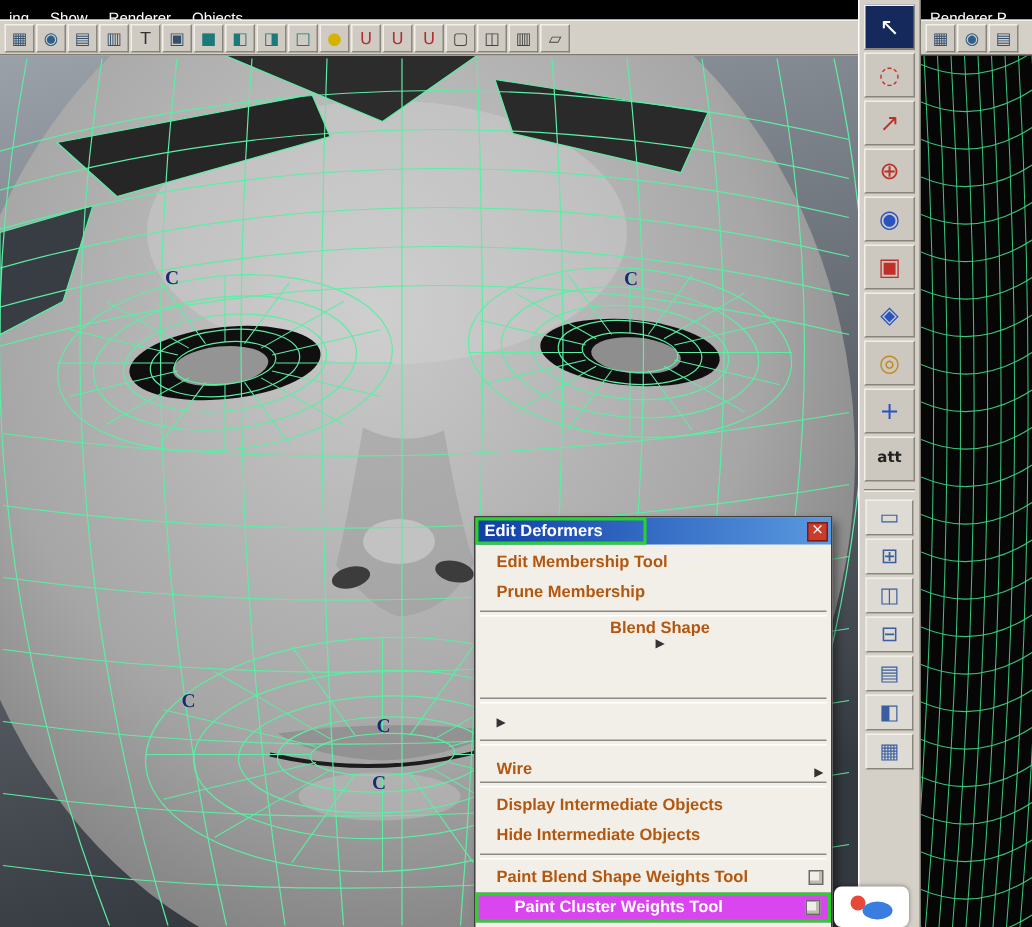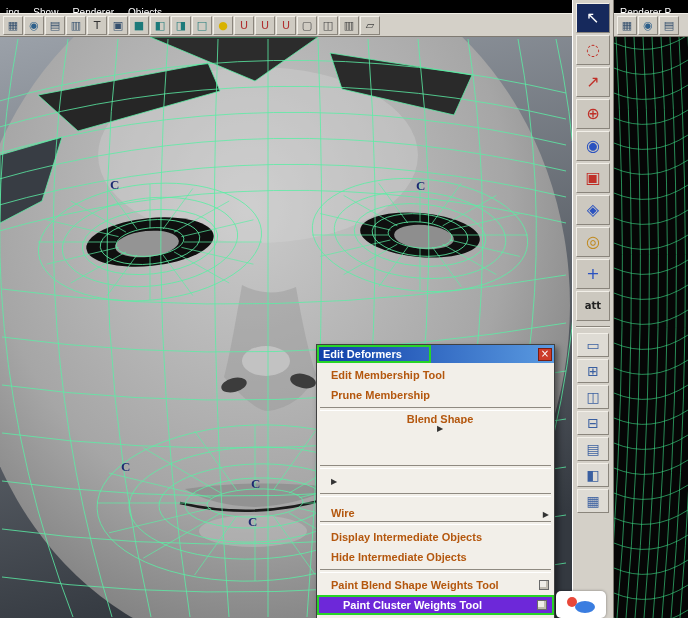--- a/index.html
+++ b/index.html
@@ -302,21 +302,21 @@
           <span class="label">Display Intermediate Objects</span>
         </div>
         <div class="menu-item-row" style="color: rgb(180, 87, 14);">
           <span class="label">Hide Intermediate Objects</span>
         </div>
         <div class="menu-sep"></div>
         <div class="menu-item-row" style="color: rgb(180, 87, 14);">
           <span class="label">Paint Blend Shape Weights Tool</span>
           <span class="option-box"></span>
         </div>
-        <div class="menu-item-row row-highlight" style="color: rgb(255, 255, 255); background: #6d28d9; padding-left: 24px;">
+        <div class="menu-item-row row-highlight" style="color: rgb(255, 255, 255); background: #d946ef; padding-left: 24px;">
           <span class="label">Paint Cluster Weights Tool</span>
           <span class="option-box"></span>
         </div>
       </div>
   </div>
 
 
   <div class="watermark">
     <svg width="34" height="20">
       <circle cx="8" cy="7" r="5" fill="#e8483a"></circle>

